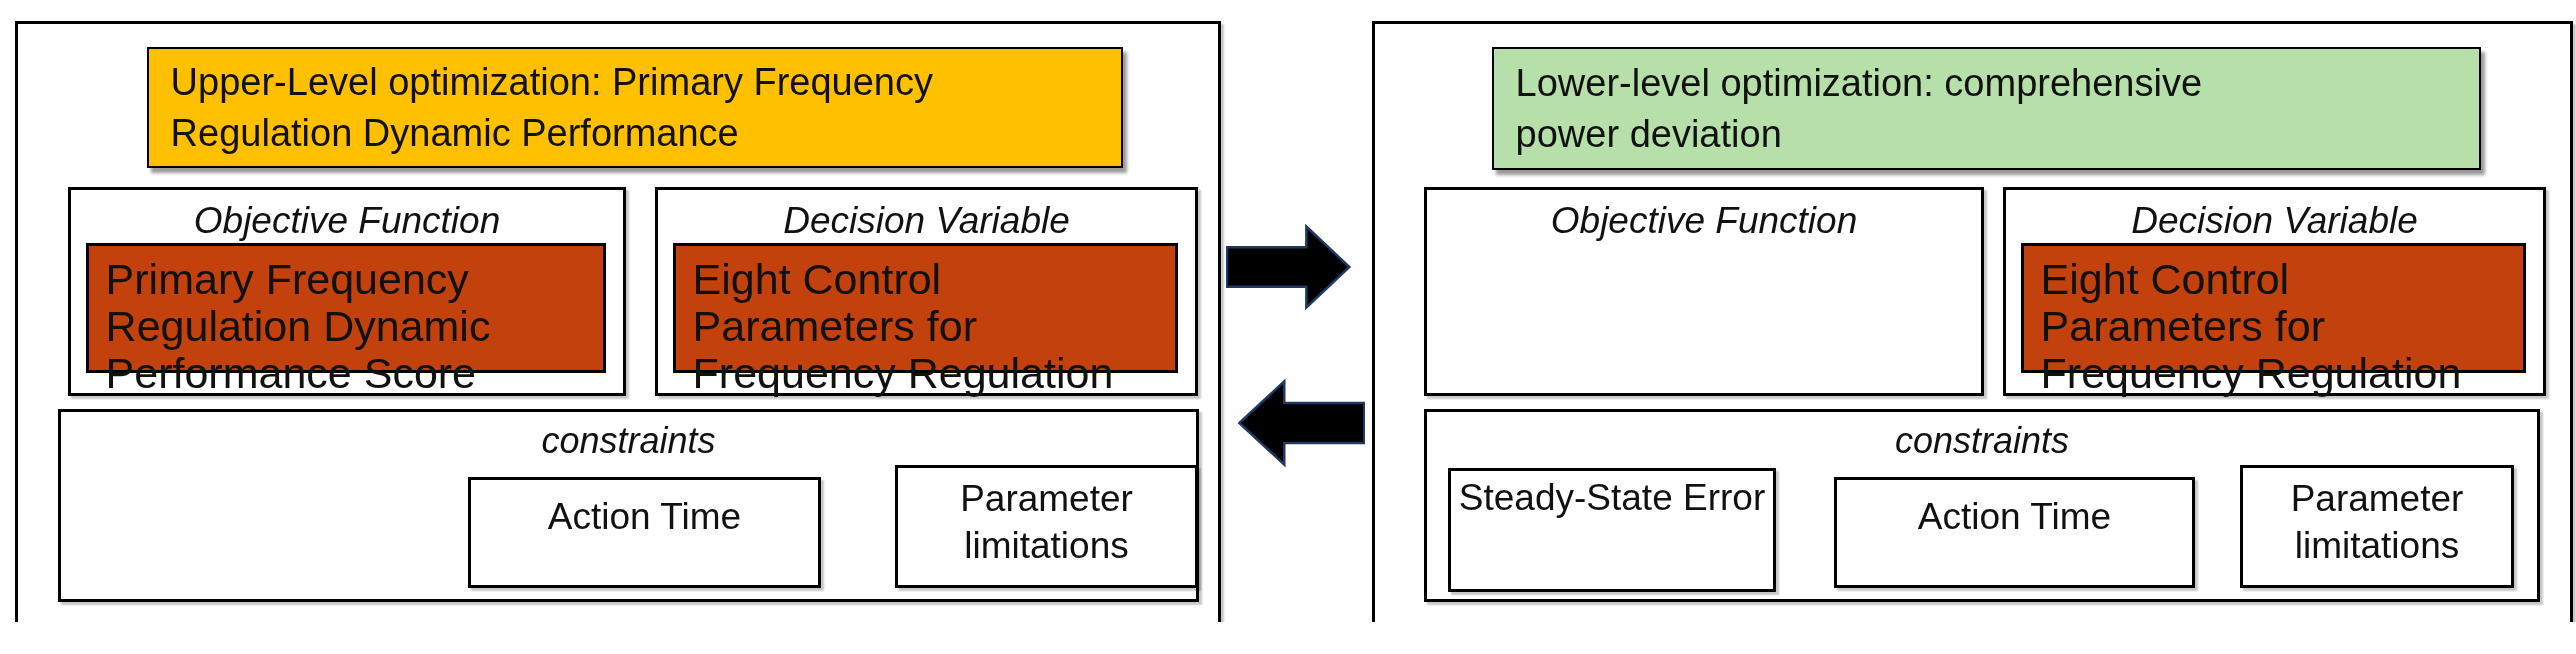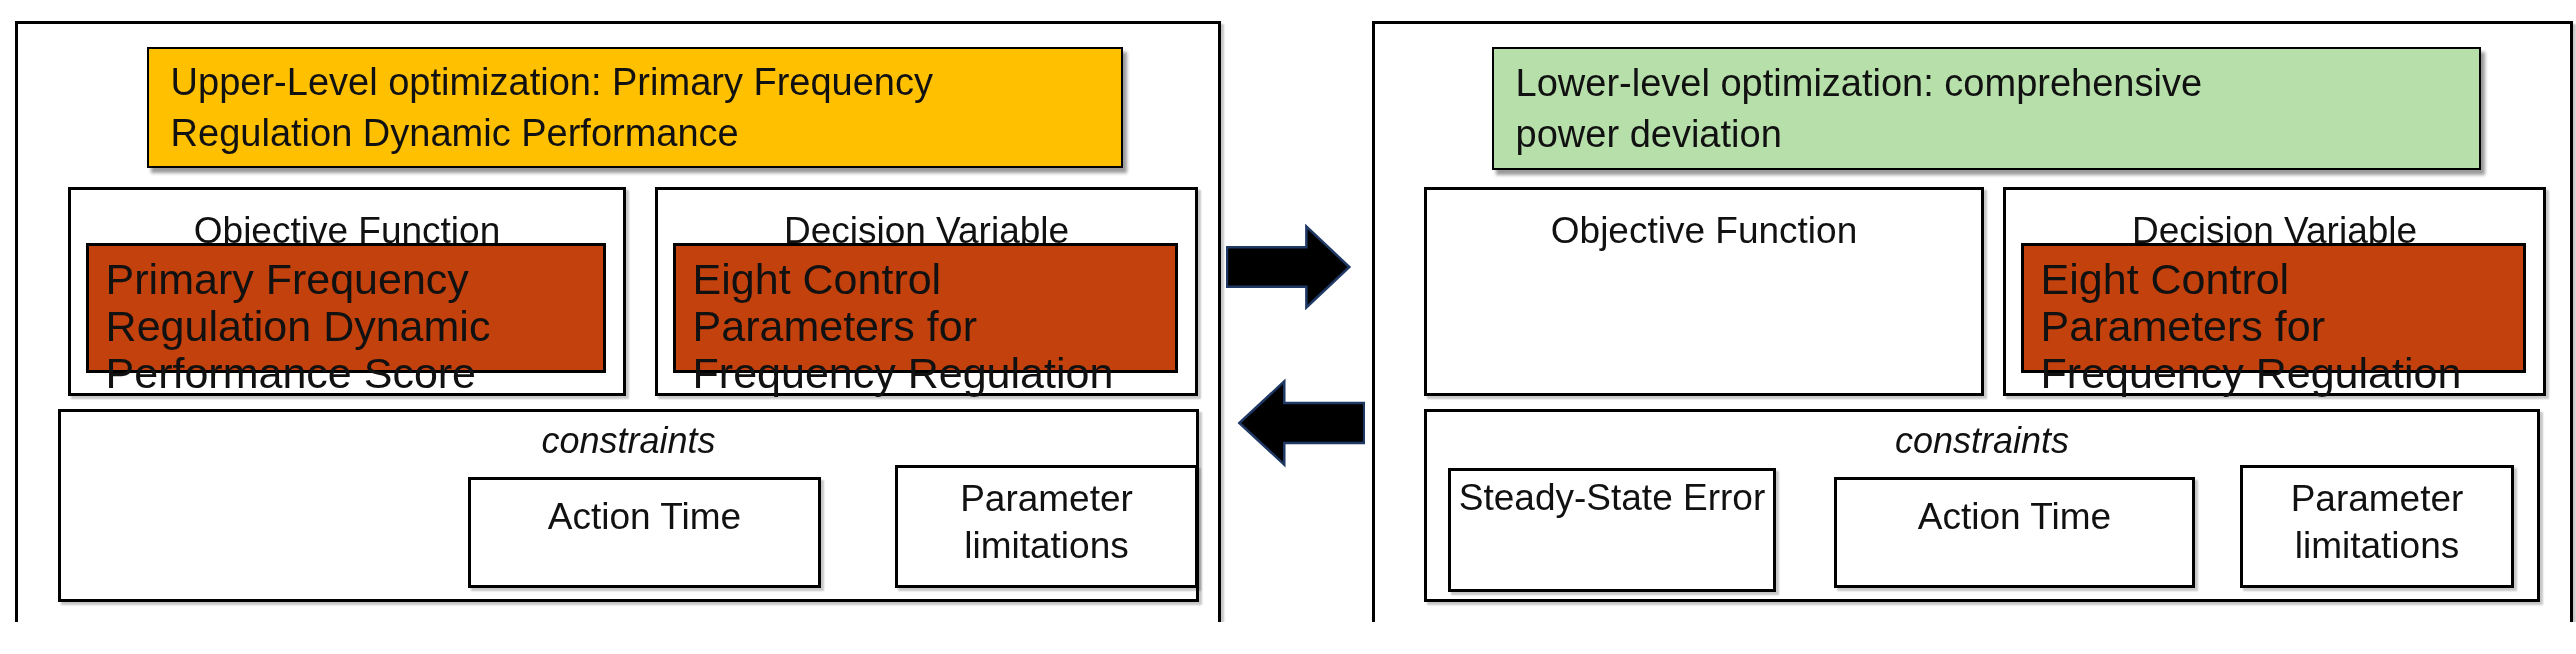--- a/index.html
+++ b/index.html
@@ -46,21 +46,21 @@
     position:absolute;top:163px;height:209px;
     border:3.3px solid var(--line);background:#fff;
     box-shadow:2.5px 3.3px 1.7px rgba(0,0,0,0.22);
   }
   .panel.upper .of-box{left:50px;width:558px;}
   .panel.upper .dv-box{left:637px;width:543px;}
   .panel.lower .of-box{left:49px;width:560px;}
   .panel.lower .dv-box{left:628px;width:543px;}
 
   .sub-title{
-    text-align:center;font-size:37px;padding-top:20px;
+    text-align:center;font-size:37px;padding-top:10px;font-style:italic;
   }
   .inner-box{
     position:absolute;left:15px;right:16.6px;top:53px;bottom:20px;
     border:3.3px solid var(--line);background:#c2410c;
     padding:10px 16.6px;
     font-size:43px;line-height:47px;
   }
 
   
   .constraints{

